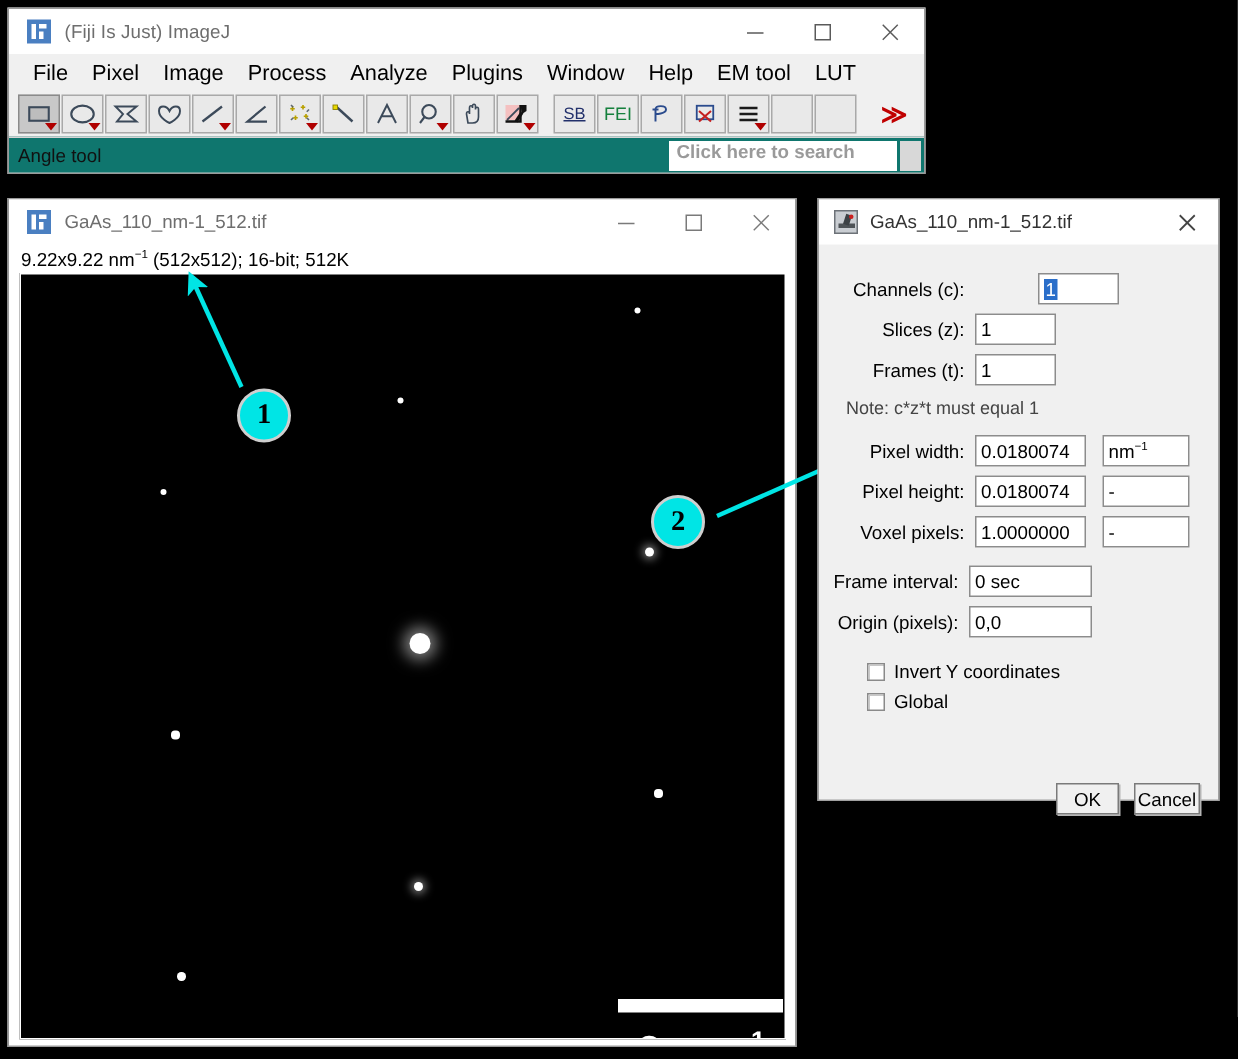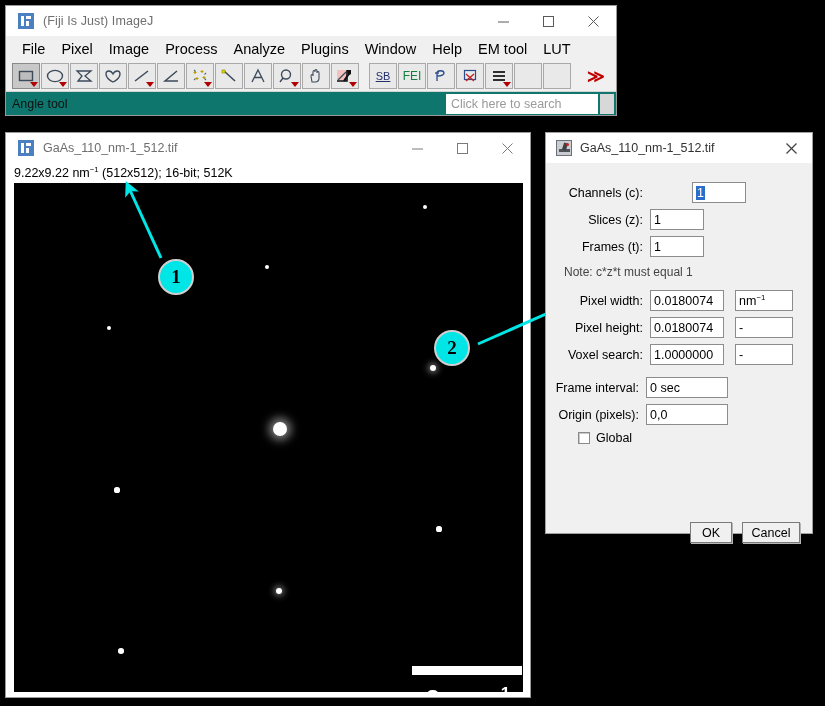--- a/index.html
+++ b/index.html
@@ -74,21 +74,21 @@
   #fiji-statusbar {
     height: 24px; background: #0f766e;
     display: flex; align-items: center;
     border-top: 1px solid #d4d4d4;
     position: relative;
   }
   #status-text { font-size: 12.5px; color: #111; padding-left: 6px; }
   #search-box {
     position: absolute; right: 18px; top: 2px;
     width: 152px; height: 20px; background: #fff;
-    display: flex; align-items: center;
+    display: flex;  font-weight: bold;
   }
   #search-placeholder { font-size: 12.5px; color: #9a9a9a; padding-left: 5px; }
   #search-grip { position:absolute; right:2px; top:2px; width:14px; height:20px; background:#d8d8d8; }
 
   
   #image-window {
     position: absolute; left: 5px; top: 132px;
     width: 526px; height: 566px;
     background: #fff; border: 1px solid #9a9a9a;
   }
@@ -487,21 +487,21 @@
       <div class="field-row">
         <span class="field-label" style="width:104px;">Pixel height:</span>
         <span class="txt-input" style="width:74px;">
           <span>0.0180074</span>
         </span>
         <span class="txt-input" style="width:58px; margin-left:11px;">
           <span>-</span>
         </span>
       </div>
       <div class="field-row">
-        <span class="field-label" style="width:104px;">Voxel search:</span>
+        <span class="field-label" style="width:104px;">Voxel pixels:</span>
         <span class="txt-input" style="width:74px;">
           <span>1.0000000</span>
         </span>
         <span class="txt-input" style="width:58px; margin-left:11px;">
           <span>-</span>
         </span>
       </div>
 
       <div class="field-row" style="margin-top:12px;">
         <span class="field-label" style="width:100px;">Frame interval:</span>
@@ -509,24 +509,28 @@
           <span>0 sec</span>
         </span>
       </div>
       <div class="field-row">
         <span class="field-label" style="width:100px;">Origin (pixels):</span>
         <span class="txt-input" style="width:82px;">
           <span>0,0</span>
         </span>
       </div>
 
+      <div class="cb-row" style="margin:16px 0 6px 32px;">
+        <span class="checkbox"></span>
+        <span>Invert Y coordinates</span>
+      </div>
       <div class="cb-row" style="margin:0 0 0 32px;">
         <span class="checkbox"></span>
         <span>Global</span>
       </div>
 
       <div style="position:absolute; right:12px; bottom:11px; display:flex; gap:10px;">
         <span class="dlg-btn" style="width:42px;">OK</span>
-        <span class="dlg-btn" style="width:58px;">Cancel</span>
+        <span class="dlg-btn" style="width:44px;">Cancel</span>
       </div>
     </div>
   </div>
 </div>
 
 </body></html>

